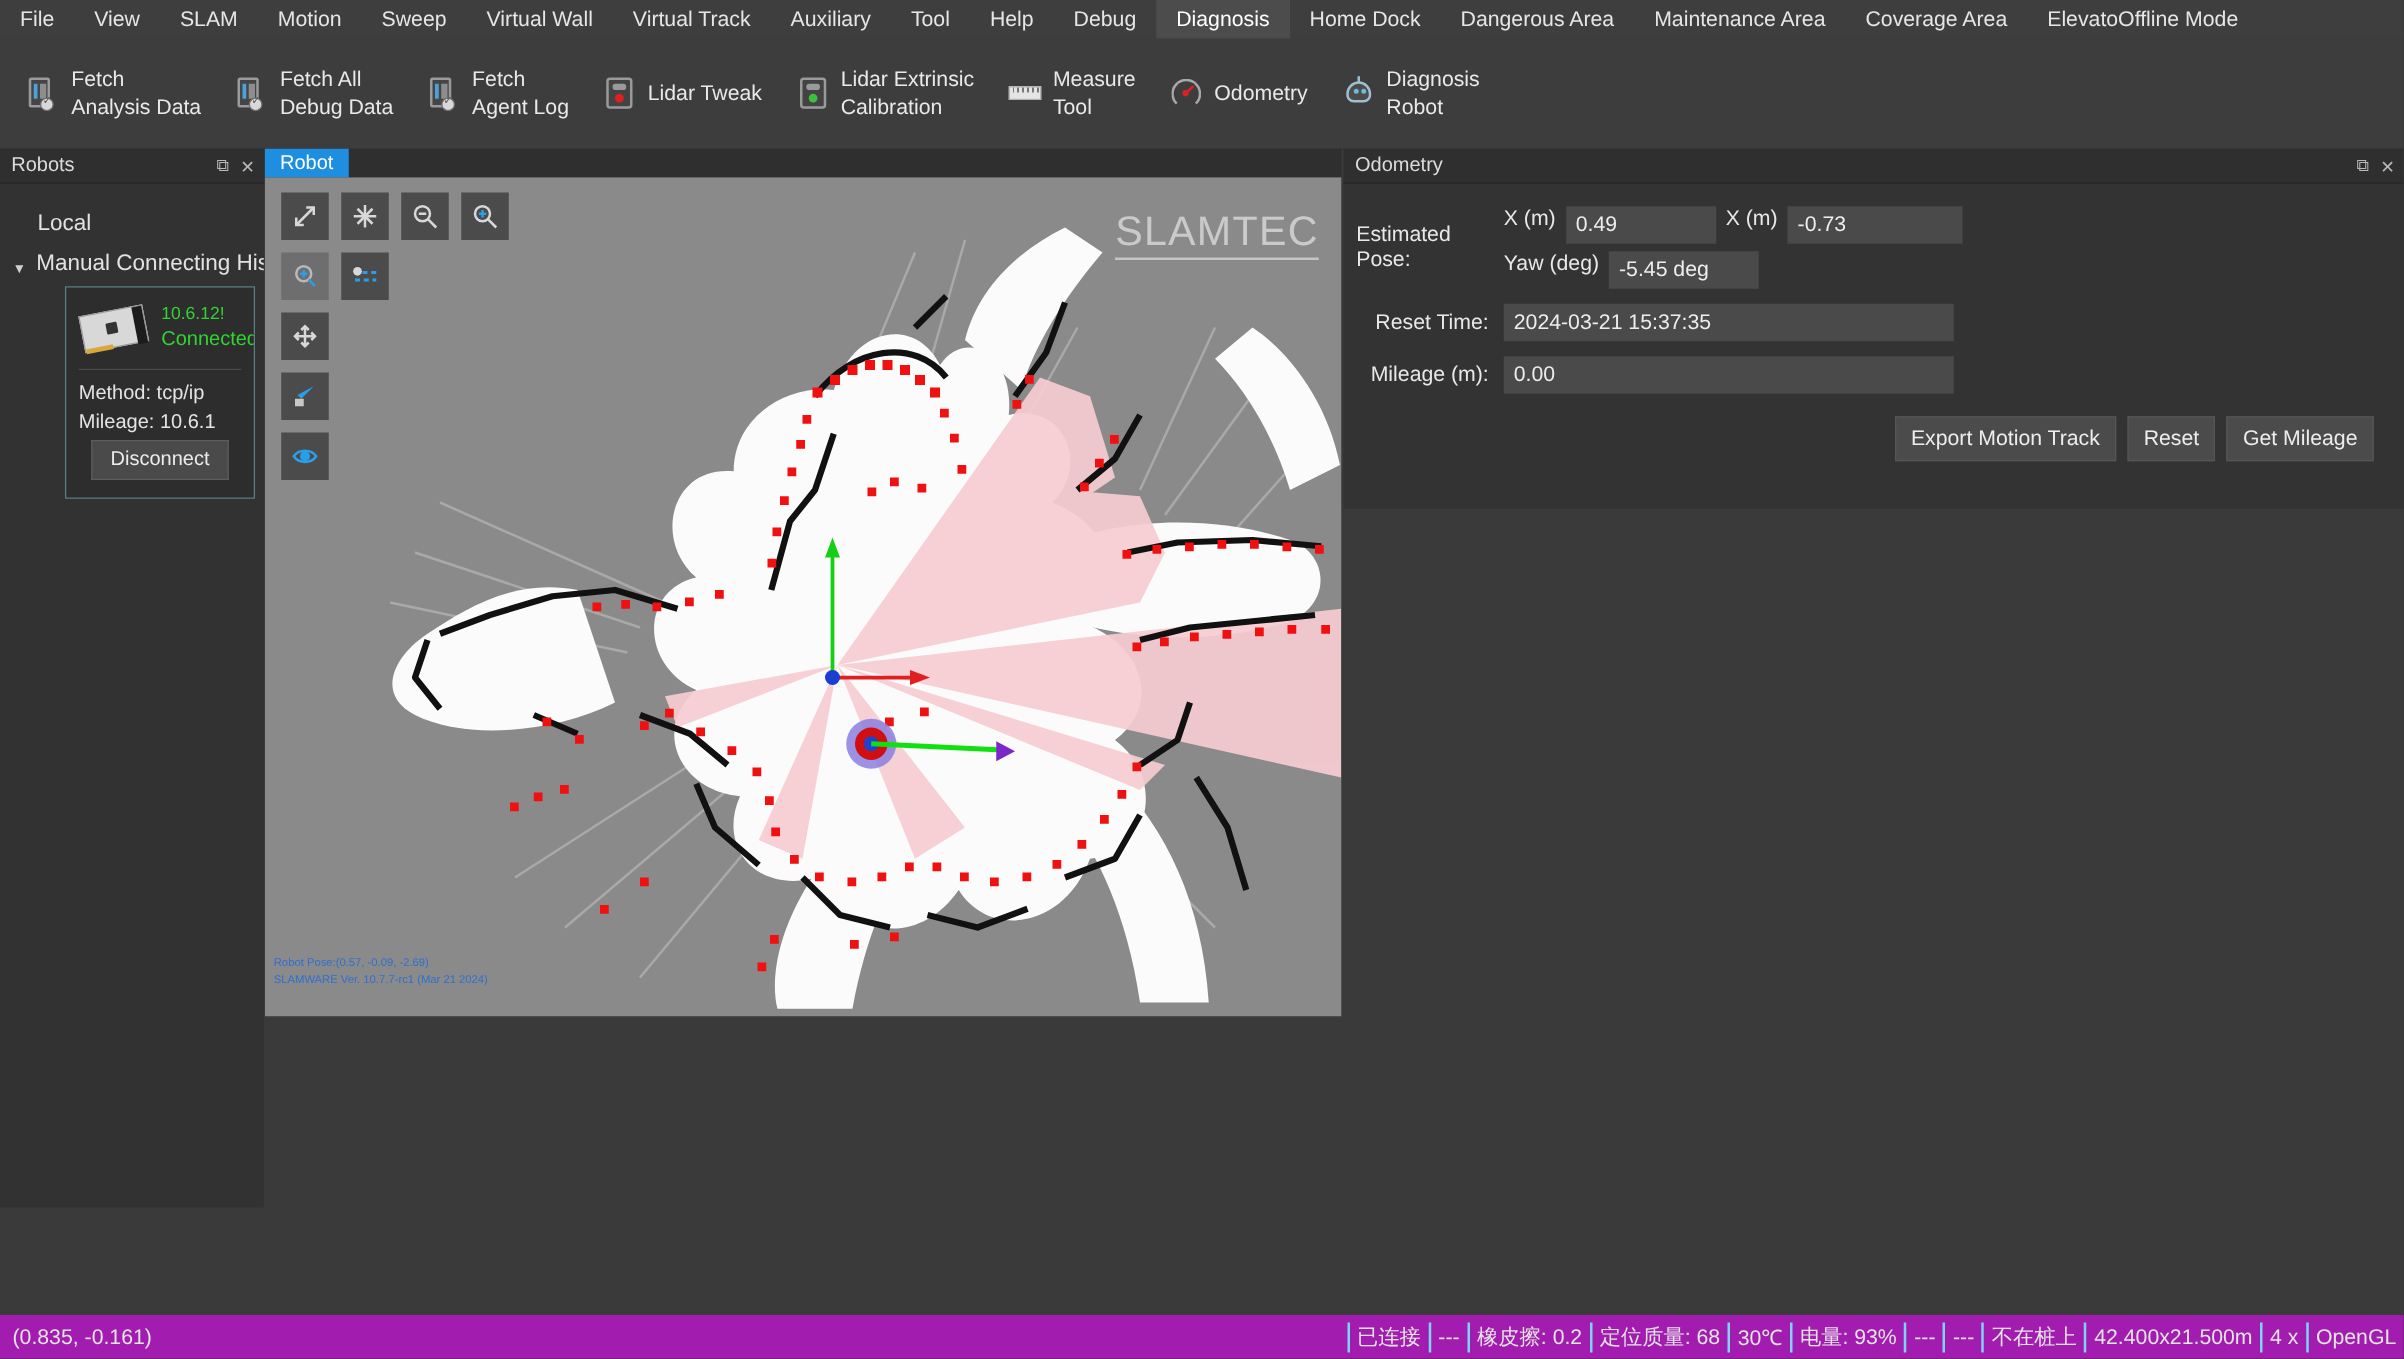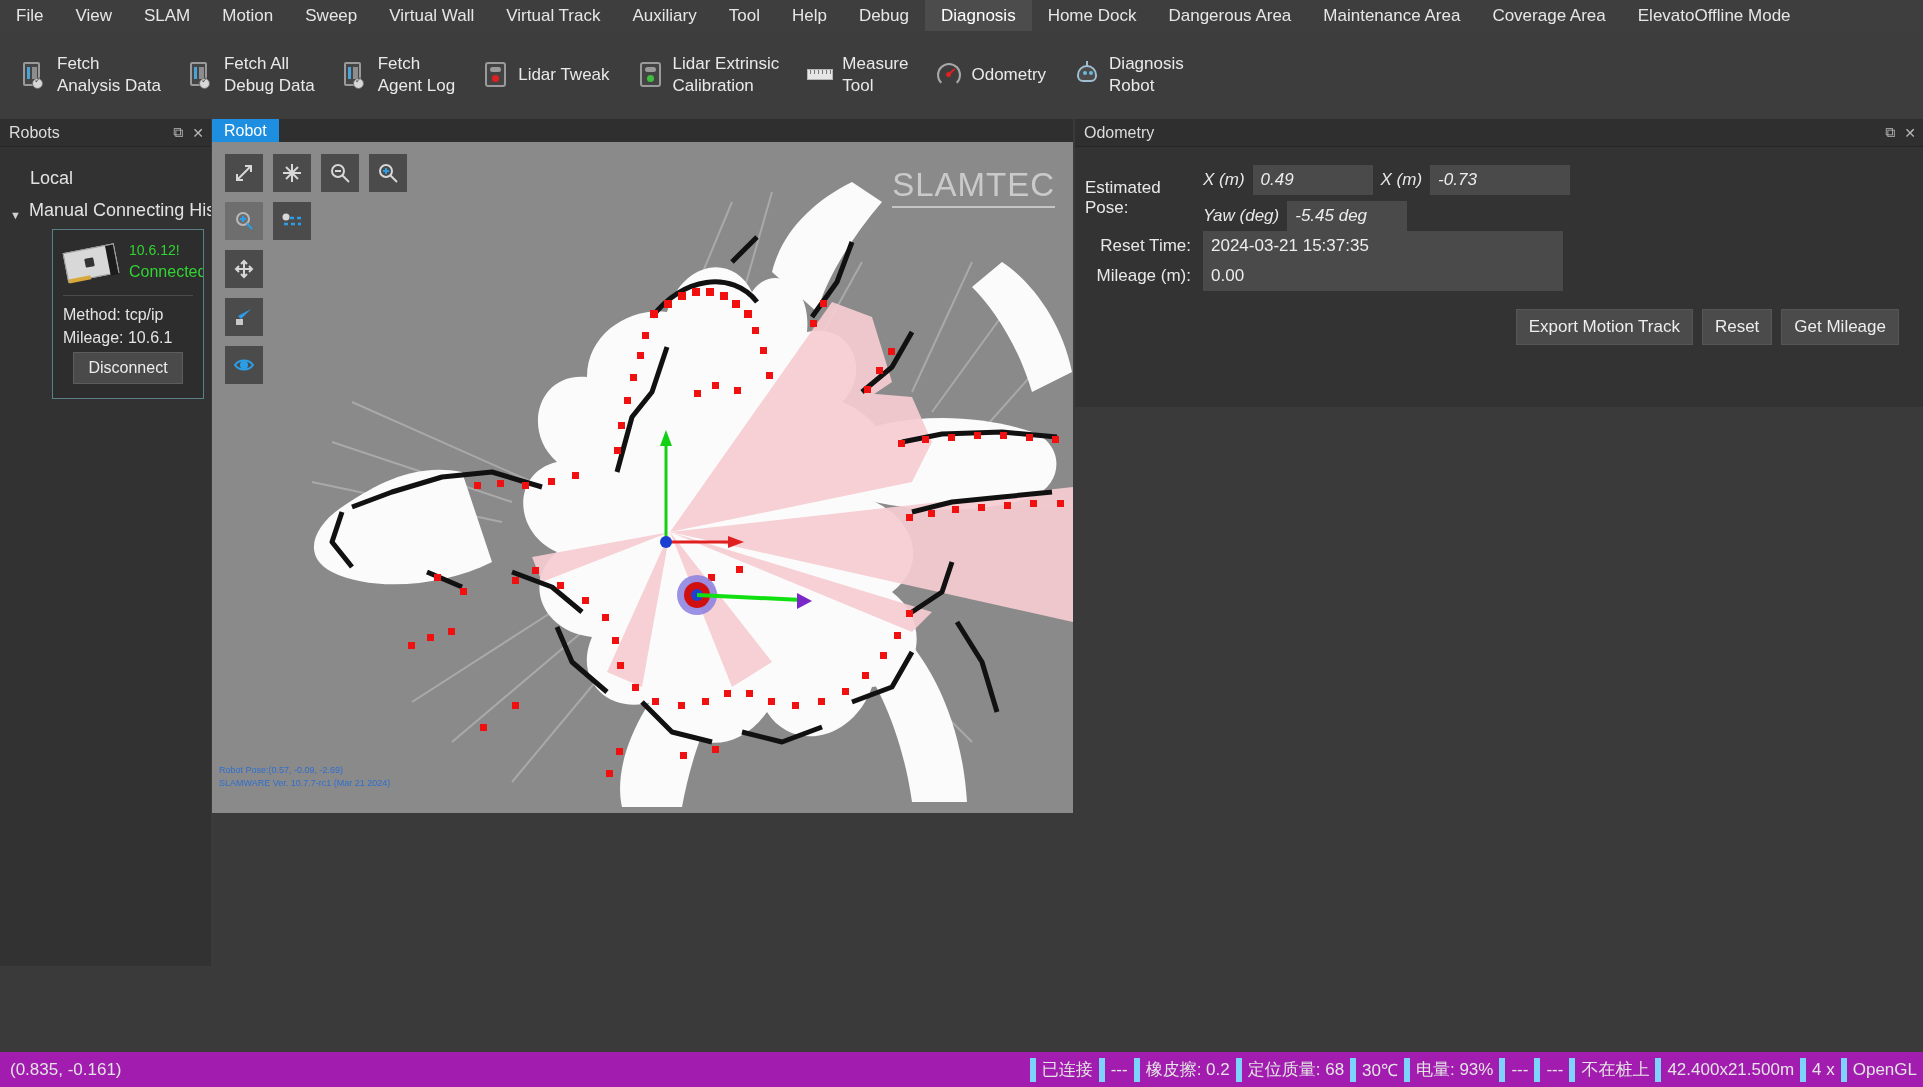--- a/index.html
+++ b/index.html
@@ -124,40 +124,40 @@
 
   .vp-footer { width:861px; height: 153px; background:#3a3a3a; }
 
   
   .right-panel { position:absolute; left: 1075px; top: 119px; width: 848px; height: 847px; background:#3a3a3a; }
   .odo-body { background:#333333; margin: 0; padding: 18px 16px 16px 10px; height: 260px; }
   .odo-grid { display:grid; grid-template-columns: 118px auto; row-gap: 0px; }
   .odo-label { font-size: 17px; color:#e8e8e8; display:flex; align-items:center; justify-content:flex-end;
                padding-right: 12px; }
   .pose-rows { display:flex; flex-direction:column; gap: 6px; }
-  .pose-row { display:flex; align-items:center; gap: 8px; font-style: italic; }
+  .pose-row { display:flex; align-items:flex-start; gap: 8px; }
   .field-label { font-size: 17px; color:#e8e8e8; }
   .field { background:#4a4a4a; color:#ededed; font-size: 17px; padding: 5px 8px; height: 30px;
            display:flex; align-items:center; }
   .f-x1 { width: 120px; }
   .f-x2 { width: 140px; }
   .f-yaw { width: 120px; }
   .f-wide { width: 360px; }
-  .odo-rowline { display:flex; align-items:center; }
+  .odo-rowline { display:flex; align-items:center; margin-top: 12px; }
   .odo-btns { display:flex; gap: 9px; justify-content:flex-end; margin-top: 18px; padding-right: 8px; }
   .odo-btn { background:#4b4b4b; border:1px solid #565656; color:#ededed; font-size:17px; padding: 7px 12px; }
 
   
   .statusbar {
     position:absolute; left:0; bottom:0; width:1923px; height: 35px; background:#a21caf;
     display:flex; align-items:center; font-size: 17px; color:#e4e4e4;
   }
   .sb-left { padding-left: 10px; }
   .sb-right { margin-left:auto; display:flex; align-items:center; }
-  .sb-cell { padding: 0 6px; border-left: 6px solid #7dd3fc; height: 24px; display:flex; align-items:center; white-space:nowrap; }
+  .sb-cell { padding: 0 6px; border-left: 2px solid #7dd3fc; height: 24px; display:flex; align-items:center; white-space:nowrap; }
   .sb-cell:last-child { padding-right: 6px; }
 </style>
 </head>
 <body>
 
 <div id="app">
 
   <div class="menubar">
     <div class="menu-item">
         <span>File</span>

